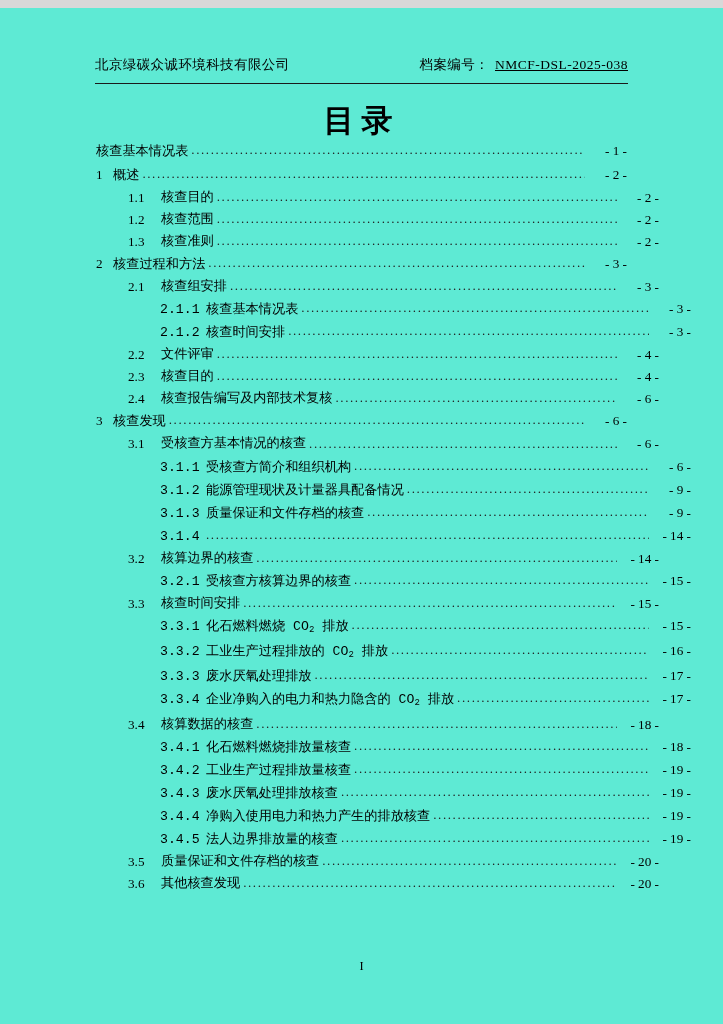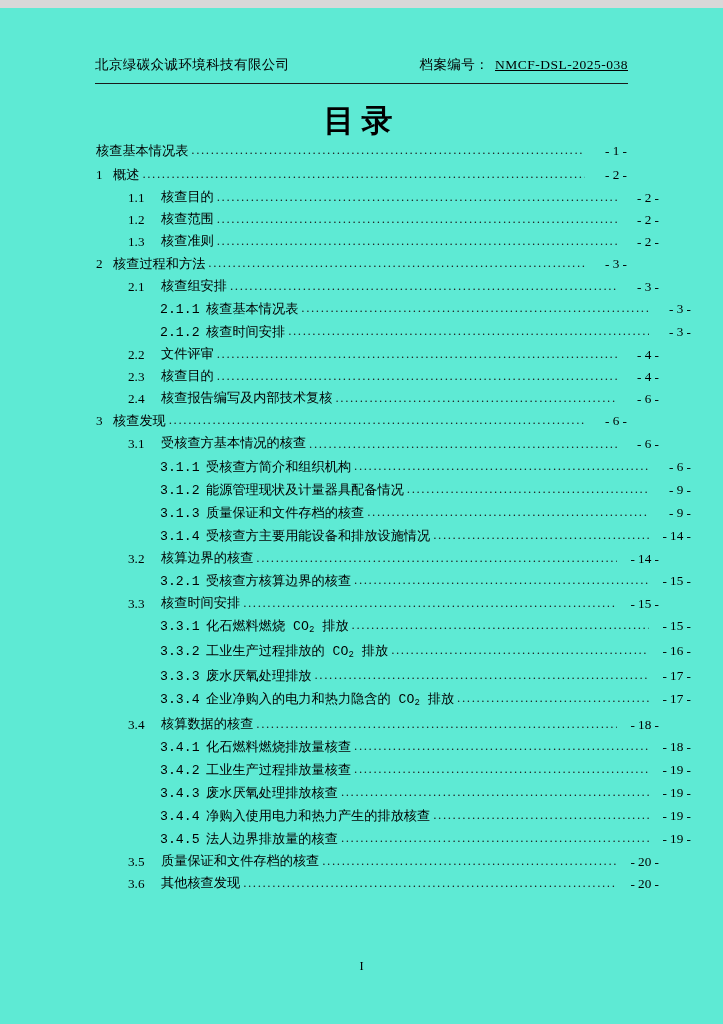--- a/index.html
+++ b/index.html
@@ -236,21 +236,20 @@
         <span class="toc-page">- 9 -</span>
       </div>
       <div class="toc-row lvl3">
         <span class="toc-num"><span class="num-w3">3.1.3</span></span>
         <span class="toc-label">质量保证和文件存档的核查</span>
         <span class="toc-dots">........................................................................................................................................................................................................</span>
         <span class="toc-page">- 9 -</span>
       </div>
       <div class="toc-row lvl3">
         <span class="toc-num"><span class="num-w3">3.1.4</span></span>
-        <span class="toc-label">受核查方主要用能设备和排放设施情况</span>
         <span class="toc-dots">........................................................................................................................................................................................................</span>
         <span class="toc-page">- 14 -</span>
       </div>
       <div class="toc-row lvl2">
         <span class="toc-num"><span class="num-w2">3.2</span></span>
         <span class="toc-label">核算边界的核查</span>
         <span class="toc-dots">........................................................................................................................................................................................................</span>
         <span class="toc-page">- 14 -</span>
       </div>
       <div class="toc-row lvl3">

